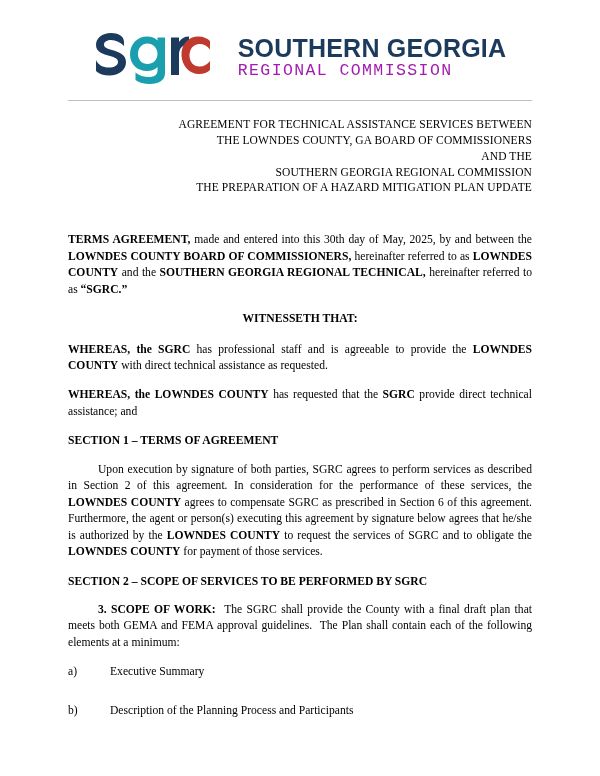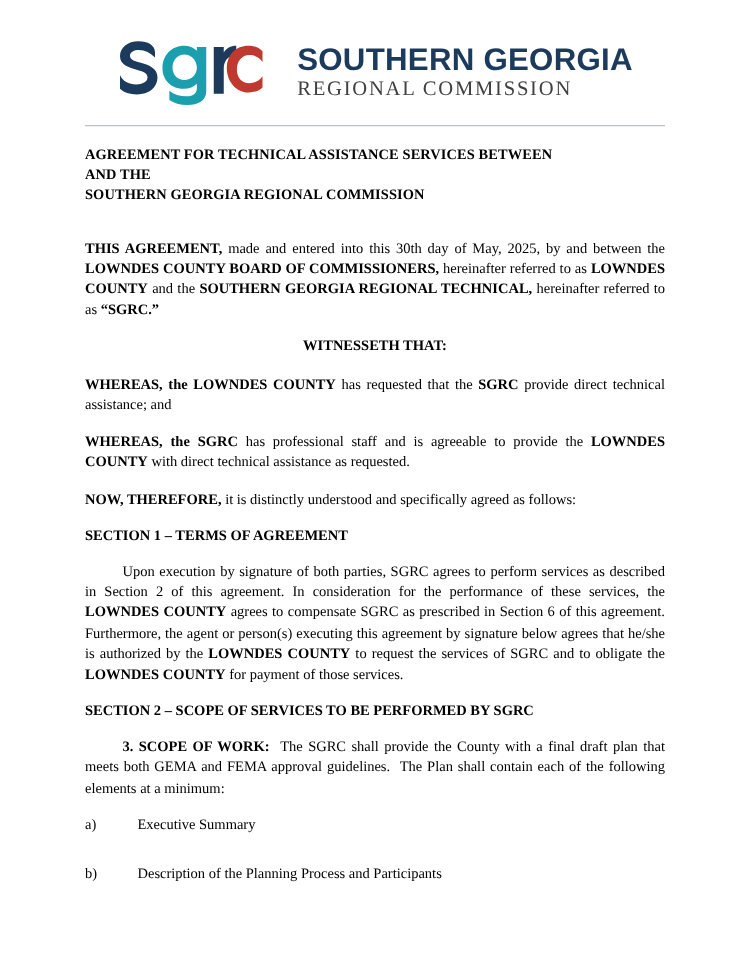--- a/index.html
+++ b/index.html
@@ -43,39 +43,39 @@
     padding-top: 2px;
   }
   .logo-line1 {
     font-family: "Liberation Sans", sans-serif;
     font-weight: bold;
     font-size: 25px;
     letter-spacing: 0.2px;
     color: #1b3a5c;
   }
   .logo-line2 {
-    font-family: Liberation Serif, serif;
+    font-family: Liberation Mono, monospace;
     font-size: 16.5px;
     letter-spacing: 1.4px;
-    color: #404040;
+    color: #a21caf;
     margin-top: 2px;
   }
   .header-rule {
     border-top: 1px solid #b9c0c6;
     margin: 0 0 16px 0;
   }
 
   
   .doc-title {
-    text-align: left;
-    font-weight: bold;
+    text-align: right;
+    font-weight: normal;
     font-size: 11.5px;
     line-height: 1.38;
     letter-spacing: 0.1px;
-    margin-bottom: 26px;
+    margin-bottom: 36px;
   }
   .doc-title div { white-space: nowrap; }
 
   
   .body-text {
     font-size: 11.6px;
     line-height: 1.42;
     text-align: justify;
   }
   p.para {
@@ -129,35 +129,36 @@
     <div class="logo-words">
       <div class="logo-line1">SOUTHERN GEORGIA</div>
       <div class="logo-line2">REGIONAL COMMISSION</div>
     </div>
   </div>
 
   <div class="header-rule"></div>
 
   <div class="doc-title">
     <div>AGREEMENT FOR TECHNICAL ASSISTANCE SERVICES BETWEEN</div>
+    <div>THE LOWNDES COUNTY, GA BOARD OF COMMISSIONERS</div>
     <div>AND THE</div>
     <div>SOUTHERN GEORGIA REGIONAL COMMISSION</div>
+    <div>THE PREPARATION OF A HAZARD MITIGATION PLAN UPDATE</div>
   </div>
 
   <div class="body-text">
 
-    <p class="para gap-lg"><b>THIS AGREEMENT,</b> made and entered into this 30th day of May, 2025, by and between the <b>LOWNDES COUNTY BOARD OF COMMISSIONERS,</b> hereinafter referred to as <b>LOWNDES COUNTY</b> and the <b>SOUTHERN GEORGIA REGIONAL TECHNICAL,</b> hereinafter referred to as <b>“SGRC.”</b></p>
+    <p class="para gap-lg"><b>TERMS AGREEMENT,</b> made and entered into this 30th day of May, 2025, by and between the <b>LOWNDES COUNTY BOARD OF COMMISSIONERS,</b> hereinafter referred to as <b>LOWNDES COUNTY</b> and the <b>SOUTHERN GEORGIA REGIONAL TECHNICAL,</b> hereinafter referred to as <b>“SGRC.”</b></p>
 
     <p class="center">WITNESSETH THAT:</p>
 
+    <p class="para"><b>WHEREAS, the SGRC</b> has professional staff and is agreeable to provide the <b>LOWNDES COUNTY</b> with direct technical assistance as requested.</p>
+
     <p class="para"><b>WHEREAS, the LOWNDES COUNTY</b> has requested that the <b>SGRC</b> provide direct technical assistance; and</p>
 
-    <p class="para"><b>WHEREAS, the SGRC</b> has professional staff and is agreeable to provide the <b>LOWNDES COUNTY</b> with direct technical assistance as requested.</p>
-
-    <p class="para"><b>NOW, THEREFORE,</b> it is distinctly understood and specifically agreed as follows:</p>
 
     <p class="heading">SECTION 1 – TERMS OF AGREEMENT</p>
 
     <p class="para indent">Upon execution by signature of both parties, SGRC agrees to perform services as described in Section 2 of this agreement. In consideration for the performance of these services, the <b>LOWNDES COUNTY</b> agrees to compensate SGRC as prescribed in Section 6 of this agreement. Furthermore, the agent or person(s) executing this agreement by signature below agrees that he/she is authorized by the <b>LOWNDES COUNTY</b> to request the services of SGRC and to obligate the <b>LOWNDES COUNTY</b> for payment of those services.</p>
 
     <p class="heading">SECTION 2 – SCOPE OF SERVICES TO BE PERFORMED BY SGRC</p>
 
 
     <p class="para indent"><b>3. SCOPE OF WORK:</b>&nbsp; The SGRC shall provide the County with a final draft plan that meets both GEMA and FEMA approval guidelines.&nbsp; The Plan shall contain each of the following elements at a minimum:</p>
 

